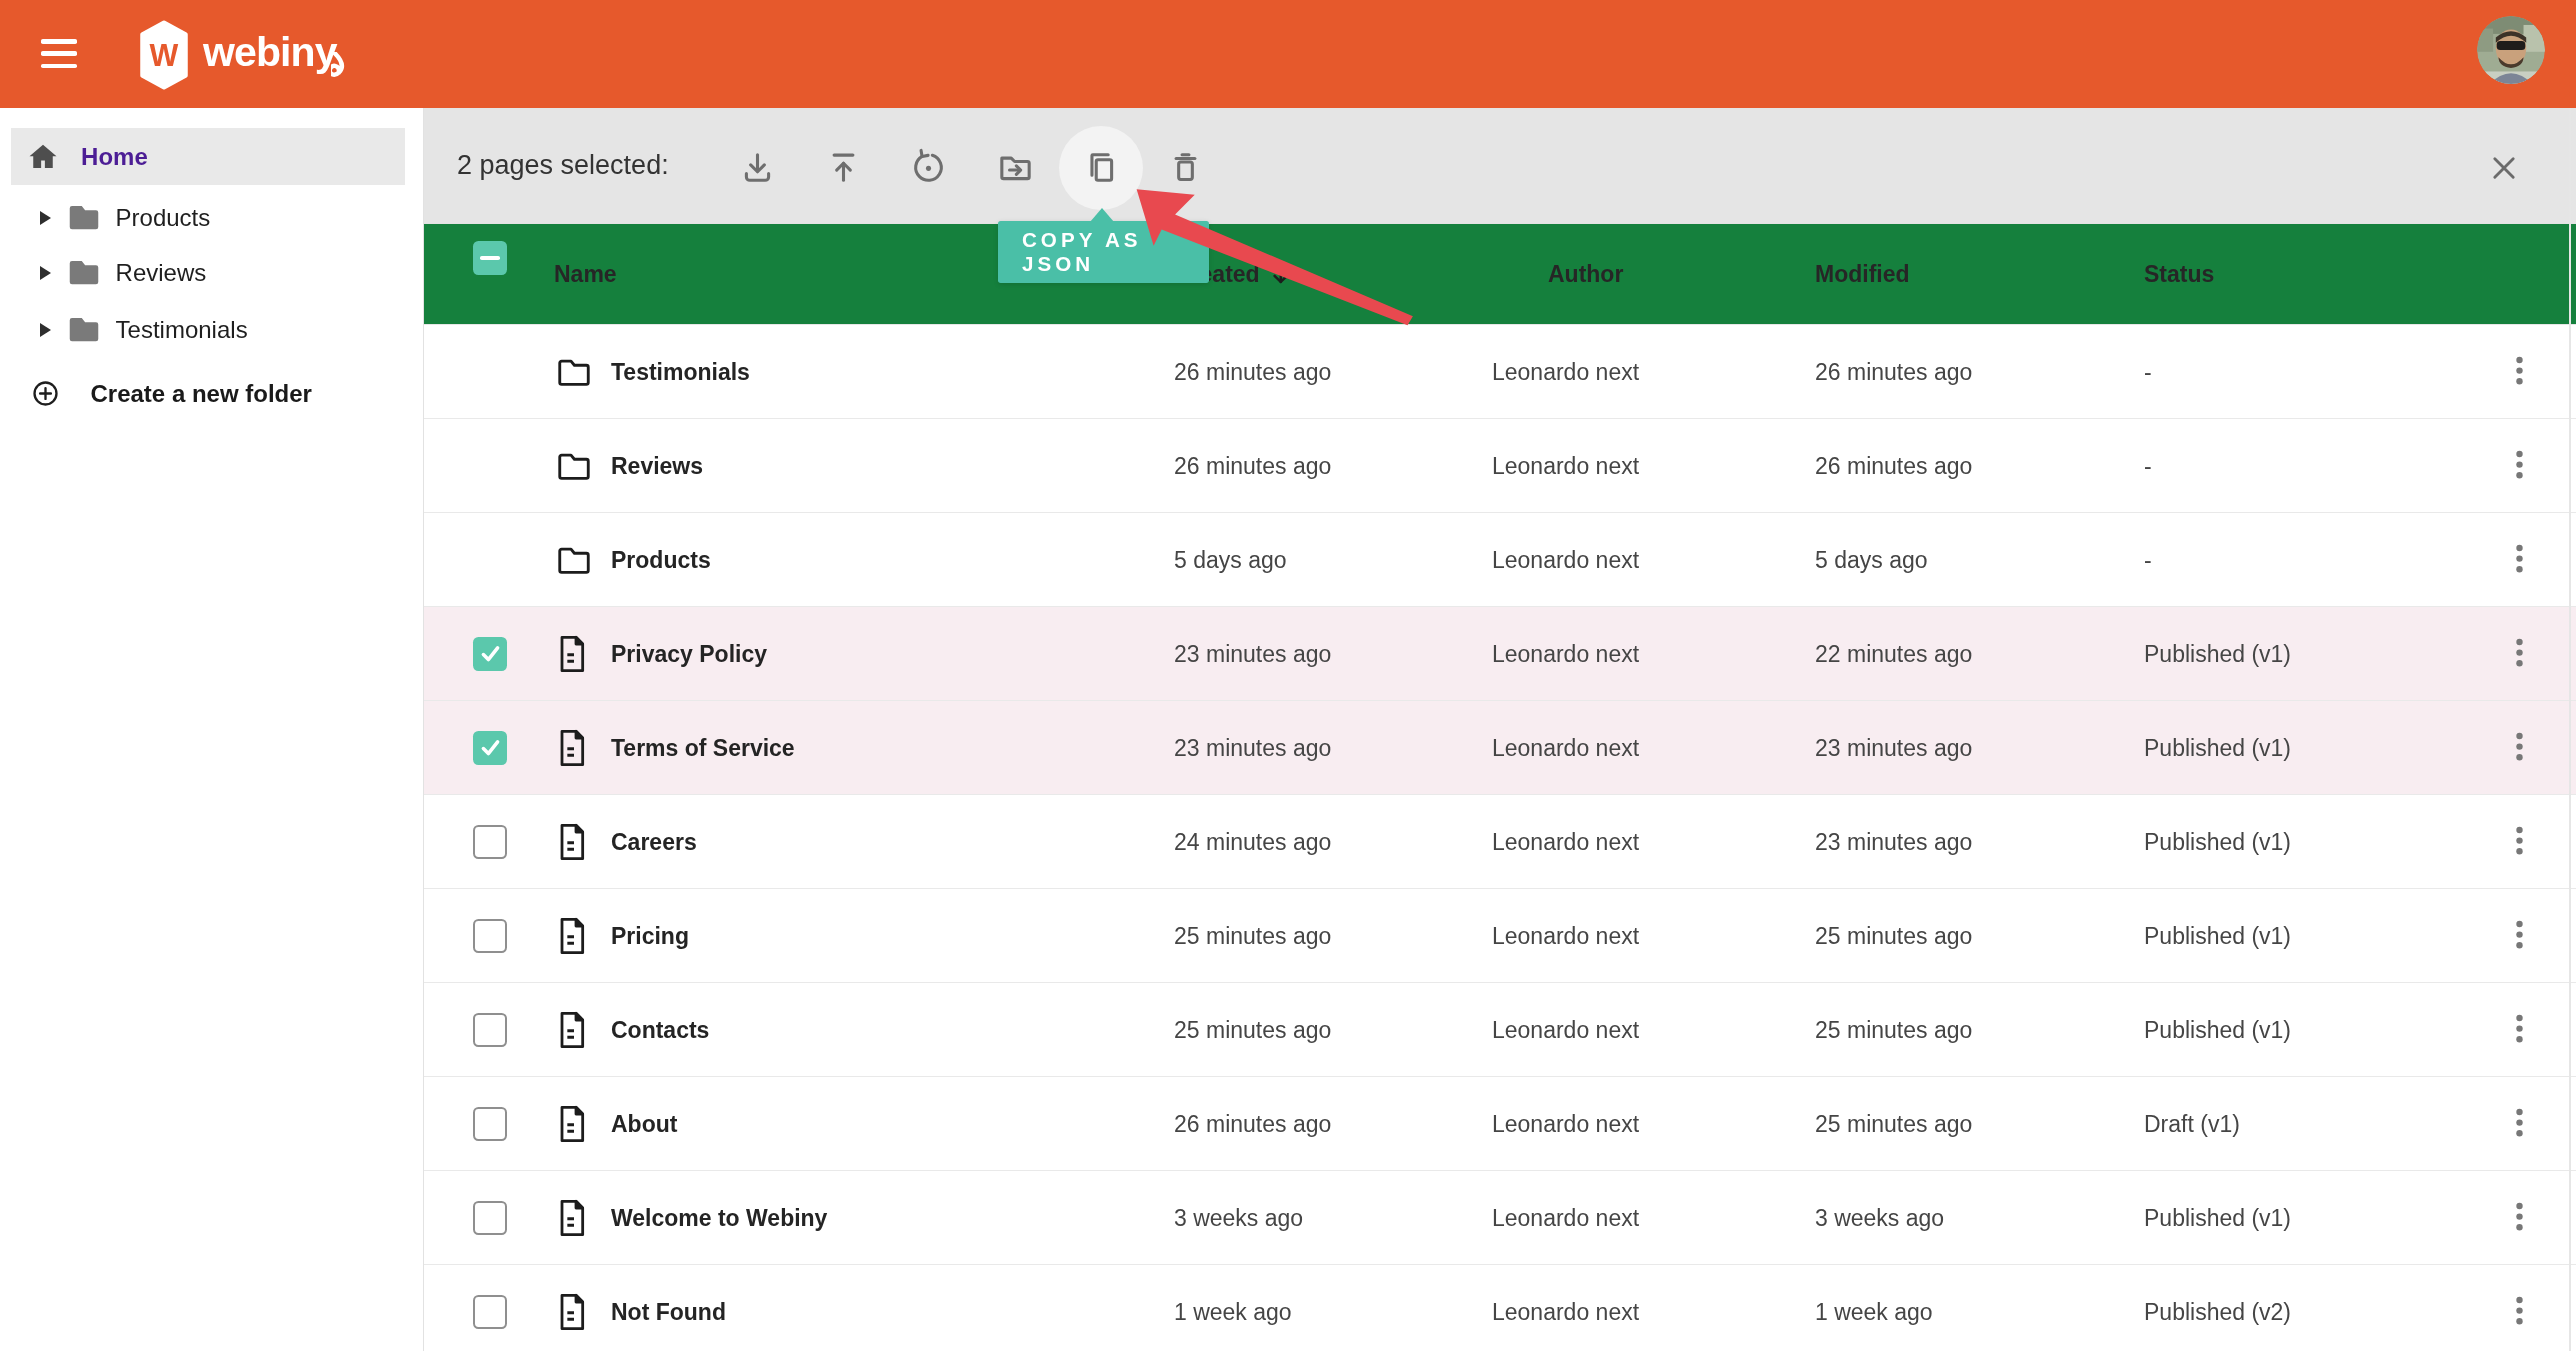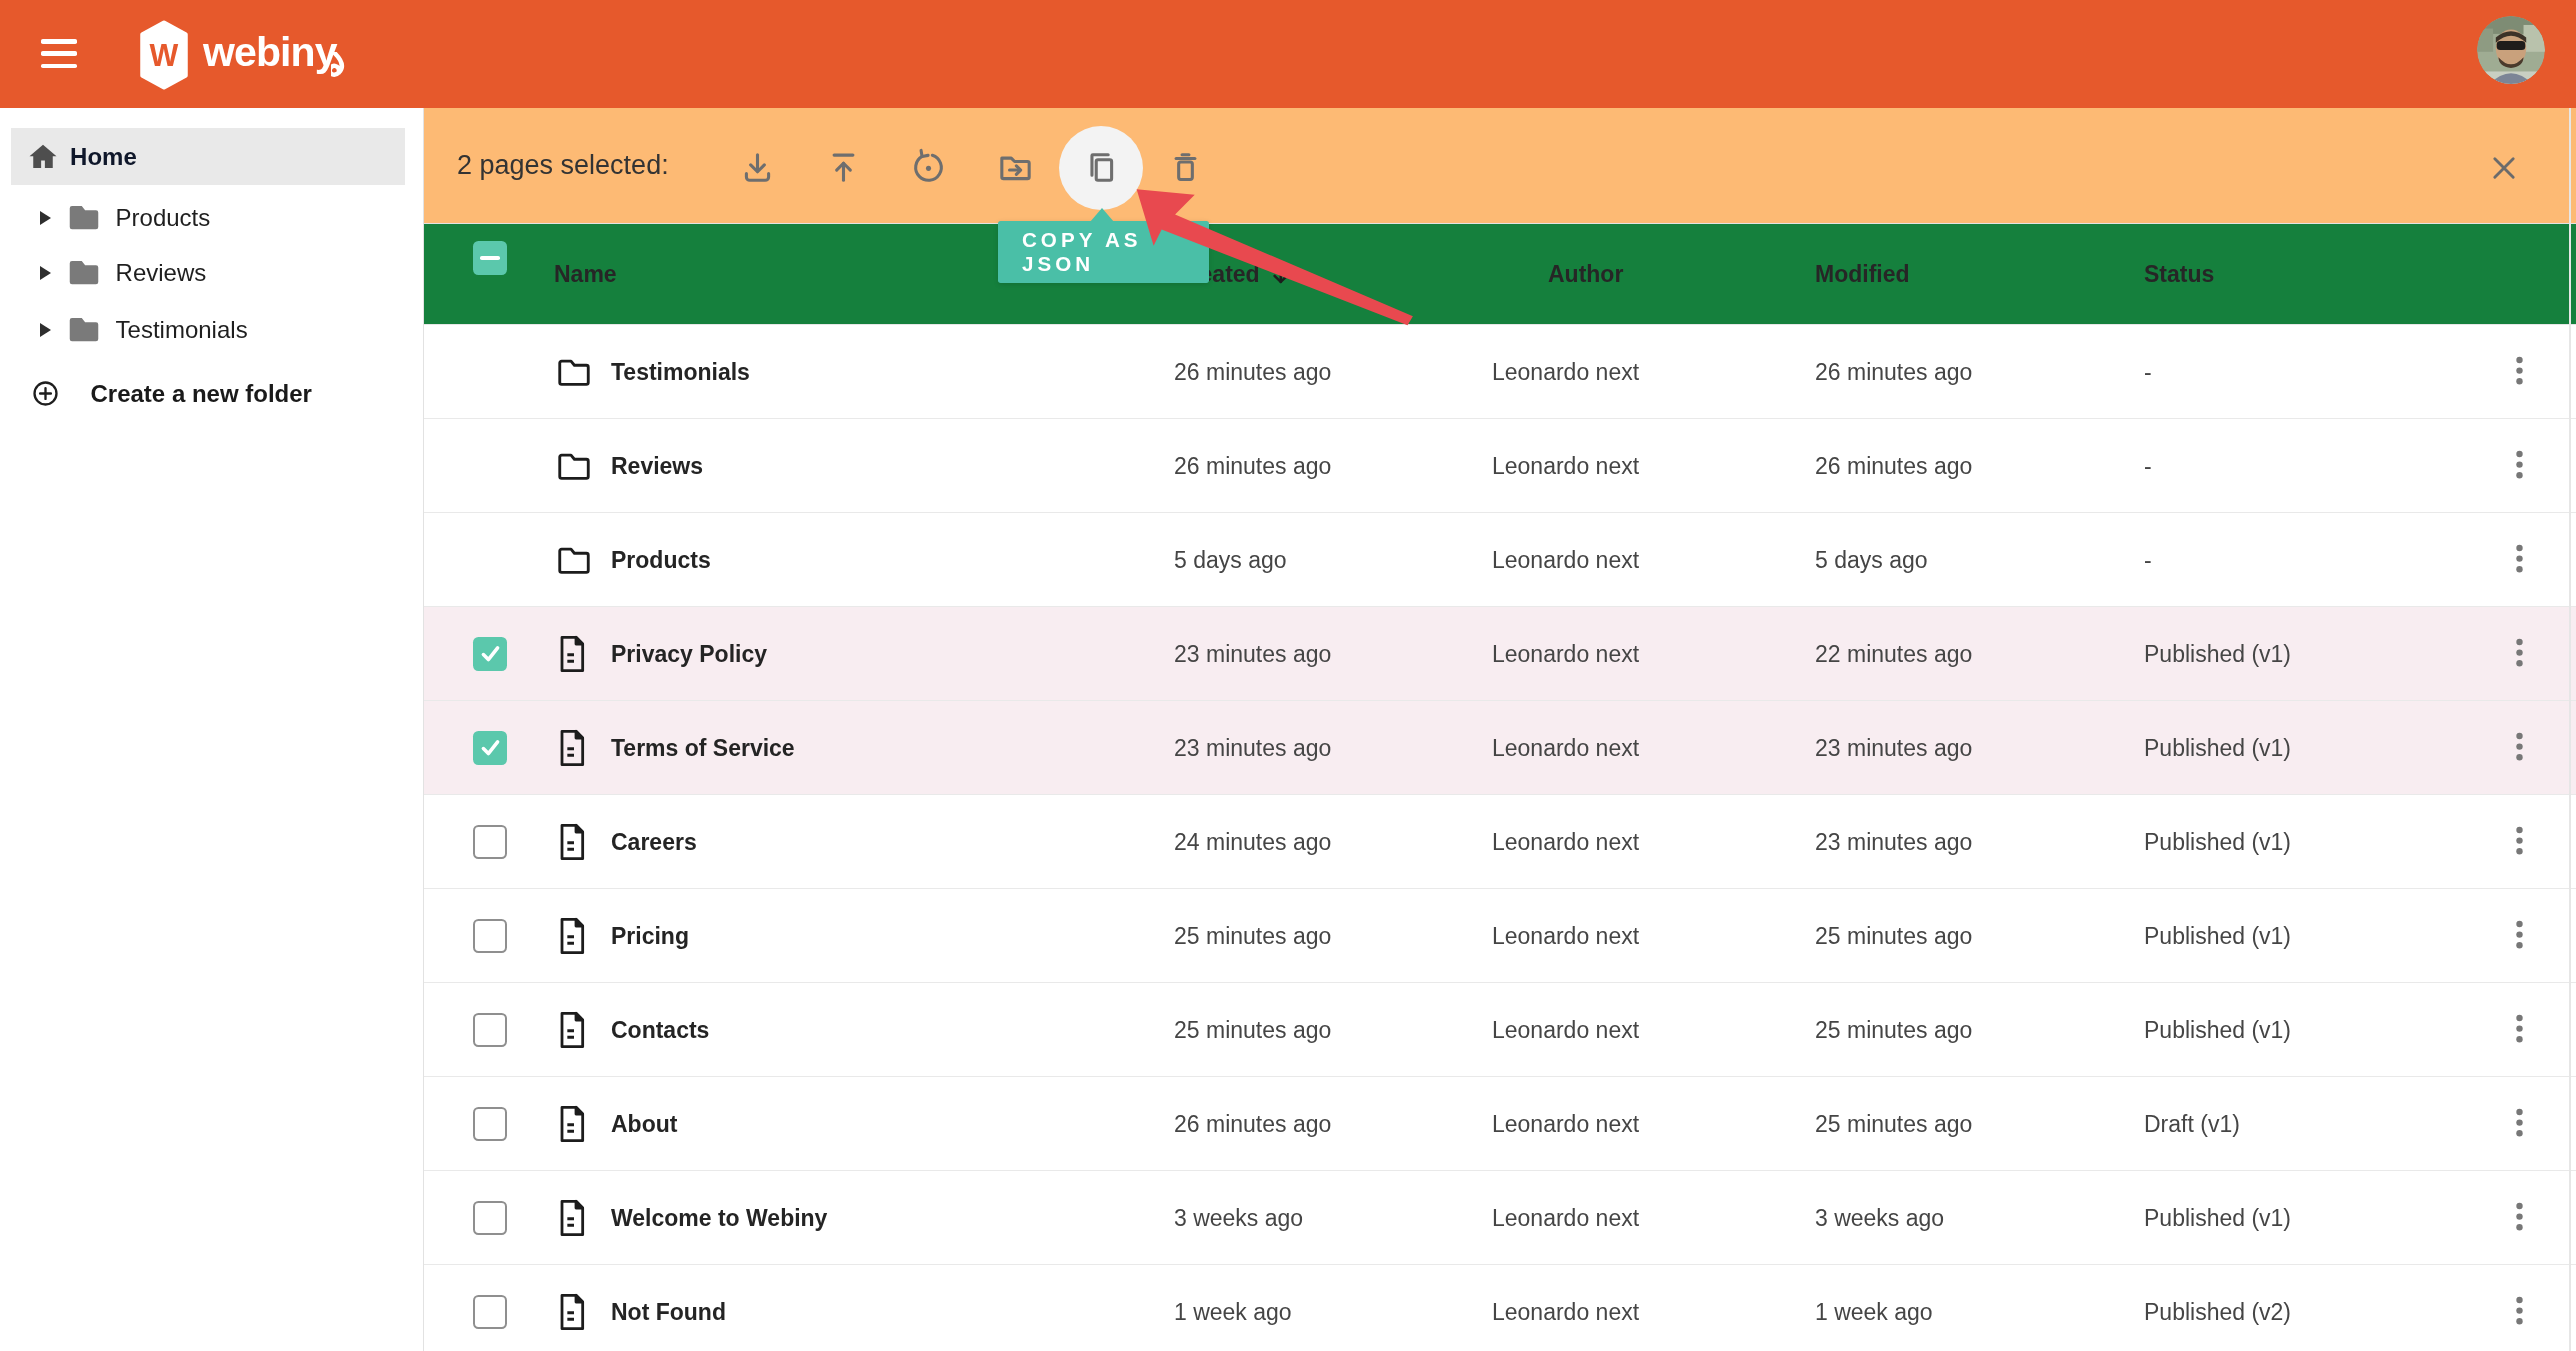--- a/index.html
+++ b/index.html
@@ -18,35 +18,35 @@
   .wordmark .curl { margin-left:-5.4px; margin-top:23px; }
   .avatar { position:absolute; left:2477px; top:16px; width:68px; height:68px; border-radius:50%;
             overflow:hidden; cursor:pointer; }
 
   
   .sidebar { position:absolute; left:0; top:108px; width:424px; height:1243px; background:#fff;
              border-right:1.8px solid #E2E2E2; }
   .side-home { position:absolute; left:10.8px; top:20px; width:394px; height:57px; background:#E9E9E9;
                display:flex; align-items:center; cursor:pointer; }
   .side-home .home-ic { margin-left:14.3px; }
-  .side-home .lbl { margin-left:9px; font-size:24px; font-weight:bold; color:#0f172a; }
+  .side-home .lbl { margin-left:20px; font-size:24px; font-weight:bold; color:#4c1d95; }
   .side-folder { position:absolute; left:0; width:412px; height:47px; display:flex; align-items:center; cursor:pointer; }
   .side-folder .caret { width:0; height:0; border-left:11.7px solid #2E2E2E; border-top:7.2px solid transparent;
                         border-bottom:7.2px solid transparent; margin-left:40px; }
   .side-folder .fold { margin-left:15.2px; }
   .side-folder .lbl { margin-left:13.4px; font-size:24px; color:#1F1F1F; }
   .side-create { position:absolute; left:0; top:262px; width:412px; height:47px; display:flex; align-items:center; cursor:pointer;gap:19px; }
   .side-create .lbl { margin-left:12.5px; font-size:24px; font-weight:bold; color:#1A1A1A; }
   .side-create svg { margin-left:32px; }
 
   
   .content { position:absolute; left:424px; top:108px; width:2152px; height:1243px; background:#fff; }
   .right-edge { position:absolute; left:2569px; top:108px; width:1.8px; height:1243px; background:#E6E6E6; }
 
-  .toolbar { position:absolute; left:0; top:0; width:100%; height:116px; border-bottom:1.8px solid #E3E3E3; background:#fdba74; }
+  .toolbar { position:absolute; left:0; top:0; width:100%; height:116px; border-bottom:1.8px solid #E3E3E3; background:#e5e5e5; }
   .toolbar-label { position:absolute; left:33px; top:0; height:114px; display:flex; align-items:center;
                    font-size:27px; color:#333; }
   .tbtn { position:absolute; top:31px; width:57px; height:57px; display:flex; align-items:center;
           justify-content:center; cursor:pointer; }
   .tbtn.hl::before { content:""; position:absolute; left:-13.4px; top:-13.4px; width:84px; height:84px;
                      border-radius:50%; background:#F3F3F3; }
   .tbtn svg { position:relative; }
   .close-btn { position:absolute; left:2051px; top:31px; width:57px; height:57px; display:flex;
                align-items:center; justify-content:center; cursor:pointer; }
 

